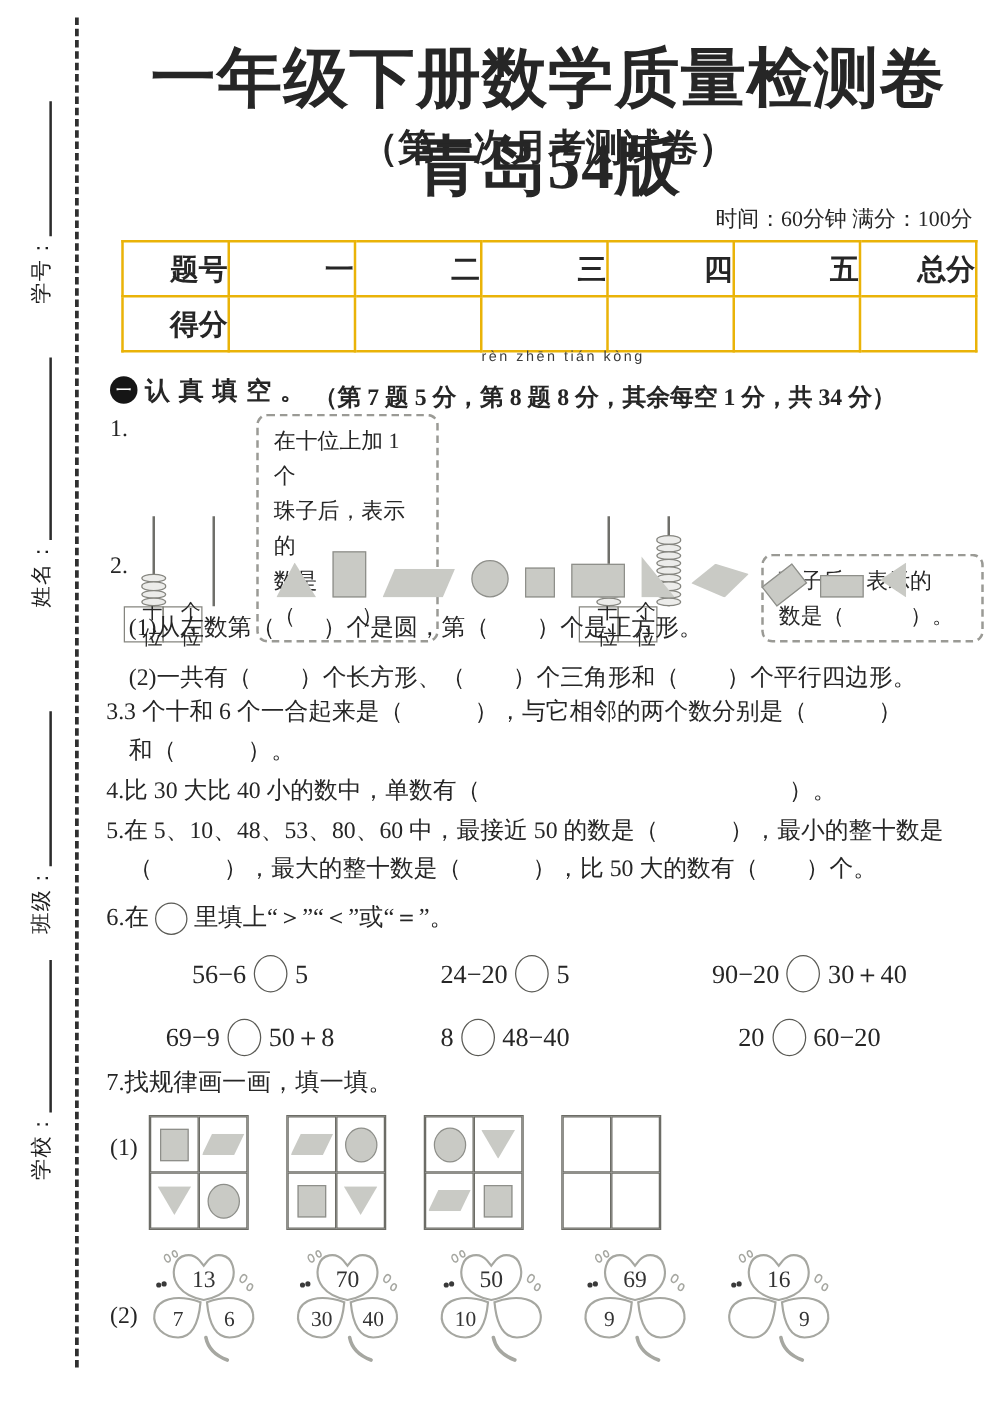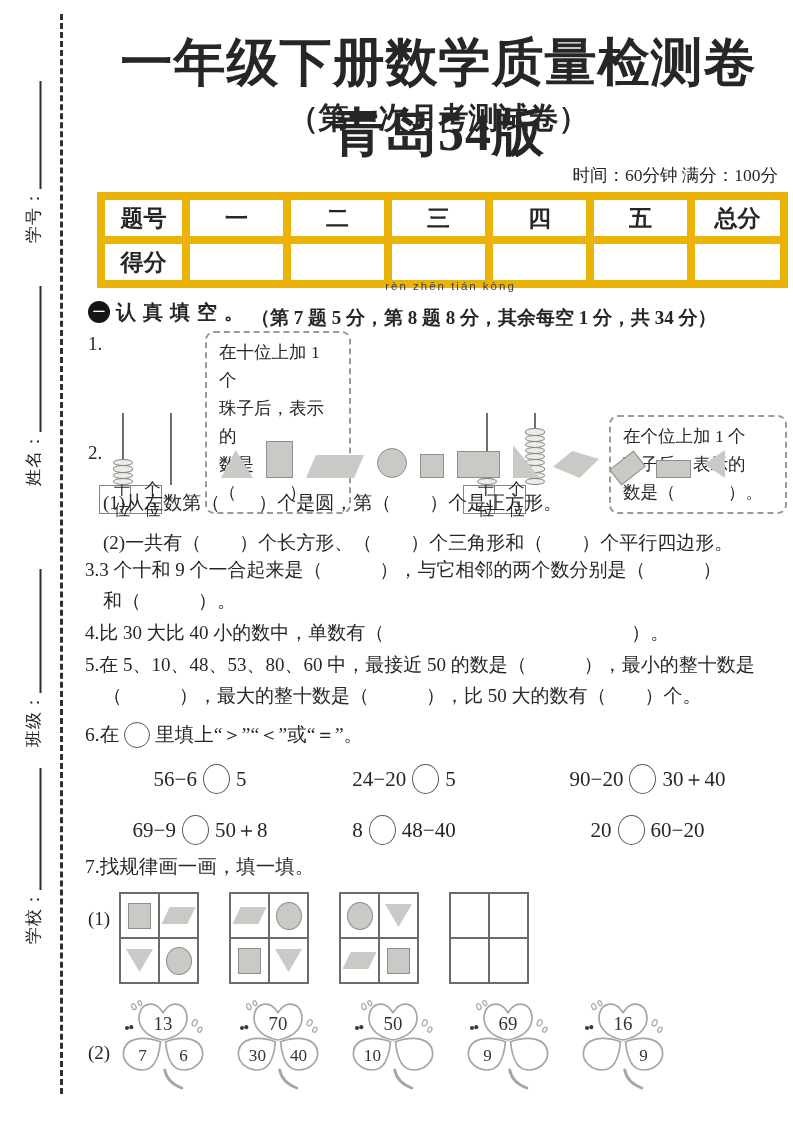--- a/index.html
+++ b/index.html
@@ -23,21 +23,21 @@
   .title{position:absolute;left:97px;width:683px;top:28px;text-align:center;
     font-size:52px;font-weight:800;letter-spacing:1px;}
   .subtitle{position:absolute;left:97px;width:683px;top:98px;text-align:center;
     font-size:30px;font-weight:800;}
   .info{position:absolute;left:97px;width:683px;top:163px;text-align:right;
     font-size:17.5px;padding-right:2px;}
 
   
   table.score{position:absolute;left:97px;top:192px;width:683px;border-collapse:collapse;
     table-layout:fixed;}
-  table.score td{border:8px solid #eab308;height:44px;text-align:center;
+  table.score td{border:2px solid #eab308;height:44px;text-align:right;
     font-size:23px;font-weight:700;}
 
   
   .sec1{position:absolute;left:88px;top:280px;width:695px;text-align:center;}
   .pinyin{margin-left:30px;font-size:11.5px;letter-spacing:2px;color:#3c3c3c;
     font-family:"Liberation Sans","DejaVu Sans",sans-serif;line-height:12px;}
   .secline{display:flex;align-items:center;gap:6px;margin-top:1px;}
   .marker{width:22px;height:22px;border-radius:50%;background:#151515;color:#fff;
     display:inline-flex;align-items:center;justify-content:center;
     font-size:12px;font-weight:700;flex:0 0 auto;}
@@ -238,21 +238,20 @@
                 <i class="bead"></i>
               </span>
             </div>
         </div>
         <div class="abase">
           <span>十位</span>
           <span>个位</span>
         </div>
       </div>
       <div class="dashbox b2 m50">
-        <div>在个位上加 1 个</div>
         <div>珠子后，表示的</div>
         <div>数是（　　　）。</div>
       </div>
     </div>
   </div>
 
   <div class="block q2">
     <span class="qnum">2.</span>
     <div class="shaperow">
       <span class="shape shape-triangle-up"></span>
@@ -265,21 +264,21 @@
       <span class="shape shape-diamond"></span>
       <span class="shape shape-rect-tilted"></span>
       <span class="shape shape-rect-small"></span>
       <span class="shape shape-triangle-left"></span>
     </div>
     <div class="qline indent">(1)从左数第（　　）个是圆，第（　　）个是正方形。</div>
     <div class="qline indent">(2)一共有（　　）个长方形、（　　）个三角形和（　　）个平行四边形。</div>
   </div>
 
   <div class="block q3">
-    <div class="qline">3.3 个十和 9 个一合起来是（　　　），与它相邻的两个数分别是（　　　）</div>
+    <div class="qline">3.3 个十和 6 个一合起来是（　　　），与它相邻的两个数分别是（　　　）</div>
     <div class="qline indent">和（　　　）。</div>
   </div>
   <div class="block q4">
     <div class="qline">4.比 30 大比 40 小的数中，单数有（　　　　　　　　　　　　　）。</div>
   </div>
   <div class="block q5">
     <div class="qline">5.在 5、10、48、53、80、60 中，最接近 50 的数是（　　　），最小的整十数是</div>
     <div class="qline indent">（　　　），最大的整十数是（　　　），比 50 大的数有（　　）个。</div>
   </div>
 

